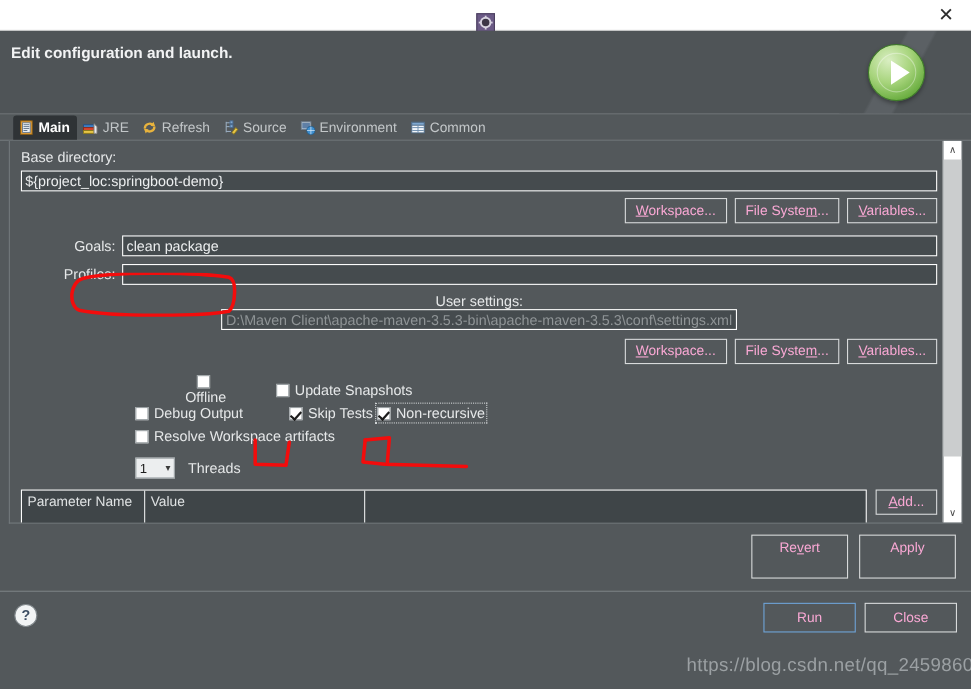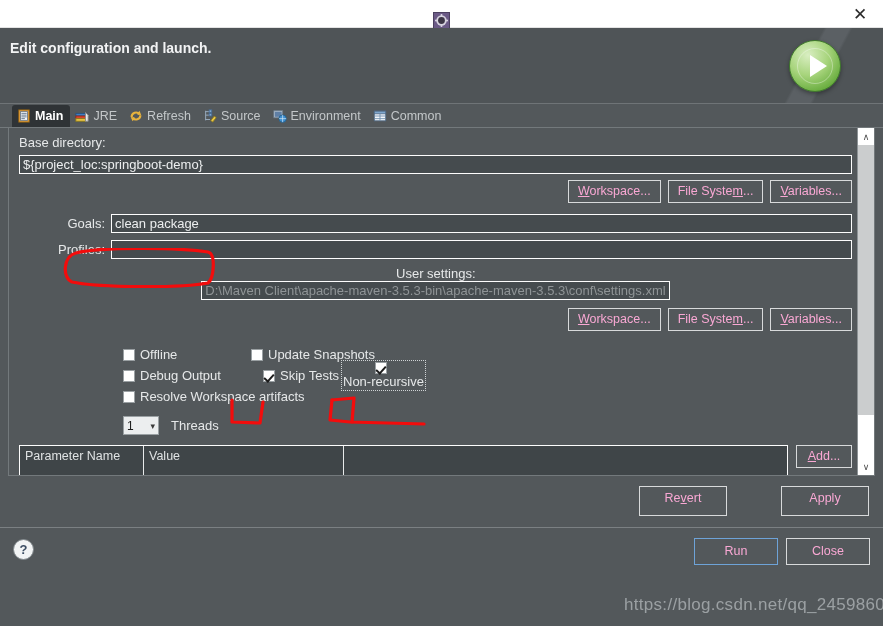--- a/index.html
+++ b/index.html
@@ -228,21 +228,21 @@
   }
   .cbbox.checked::after {
     content: "";
     position: absolute;
     left: 2px; top: 1px;
     width: 4px; height: 8px;
     border: solid #1c1c1c;
     border-width: 0 2px 2px 0;
     transform: rotate(42deg);
   }
-  .cb.focus { outline: 1px dotted #cfd3d5; outline-offset: 1px; flex-direction: column; }
+  .cb.focus { outline: 1px dotted #cfd3d5; outline-offset: 1px; }
 
   
   .threadrow { display: flex; align-items: center; margin-top: 9px; padding-left: 104px; }
   .combo {
     width: 36px; height: 19px;
     background: #eceeef;
     border: 1px solid #9aa0a3;
     color: #1d1d1d;
     font-size: 12px;
     display: flex; align-items: center;
@@ -264,21 +264,21 @@
     display: flex;
     position: relative;
   }
   .ptable .col {
     padding: 3px 5px;
     font-size: 12.5px;
     color: #dfe2e3;
     border-right: 1px solid #e8eaeb;
     height: 100%;
   }
-  .ptable .col.c1 { width: 124px; }
+  .ptable .col.c1 { width: 112px; }
   .ptable .col.c2 { width: 200px; }
   .ptable .col.c3 { flex: 1 1 auto; border-right: none; }
   .addbtn { min-width: 56px; }
 
   
   #vscroll {
     position: absolute;
     right: 0; top: 0;
     width: 17px; bottom: 0;
     background: #ffffff;
@@ -305,21 +305,21 @@
     cursor: pointer;
   }
 
   
   #revertrow {
     display: flex;
     justify-content: flex-end;
     gap: 10px;
     padding: 10px 14px 0 0;
   }
-  #revertrow .btn { min-width: 88px; padding-top: 4px; padding-bottom: 10px; margin-left: 44px; }
+  #revertrow .btn { min-width: 88px; padding-top: 4px; padding-bottom: 20px; }
 
   #sep {
     height: 1px;
     background: #7b8083;
     margin: 11px 0 0 0;
   }
 
   #footer {
     position: relative;
     height: 47px;
@@ -508,21 +508,21 @@
       </div>
 
       <div class="btnrow" style="margin-top:8px;">
         <div class="btn"><u>W</u>orkspace...</div>
         <div class="btn">File Syste<u>m</u>...</div>
         <div class="btn"><u>V</u>ariables...</div>
       </div>
 
       <div class="cbgrid">
         <div class="cbline">
-          <label class="cb" style="width:128px;">
+          <label class="cb" style="width:128px;flex-direction:column;">
             <span class="cbbox"></span>
             <span>Offline</span>
           </label>
           <label class="cb">
             <span class="cbbox"></span>
             <span>Update Snapshots</span>
           </label>
         </div>
 
         <div class="cbline">

